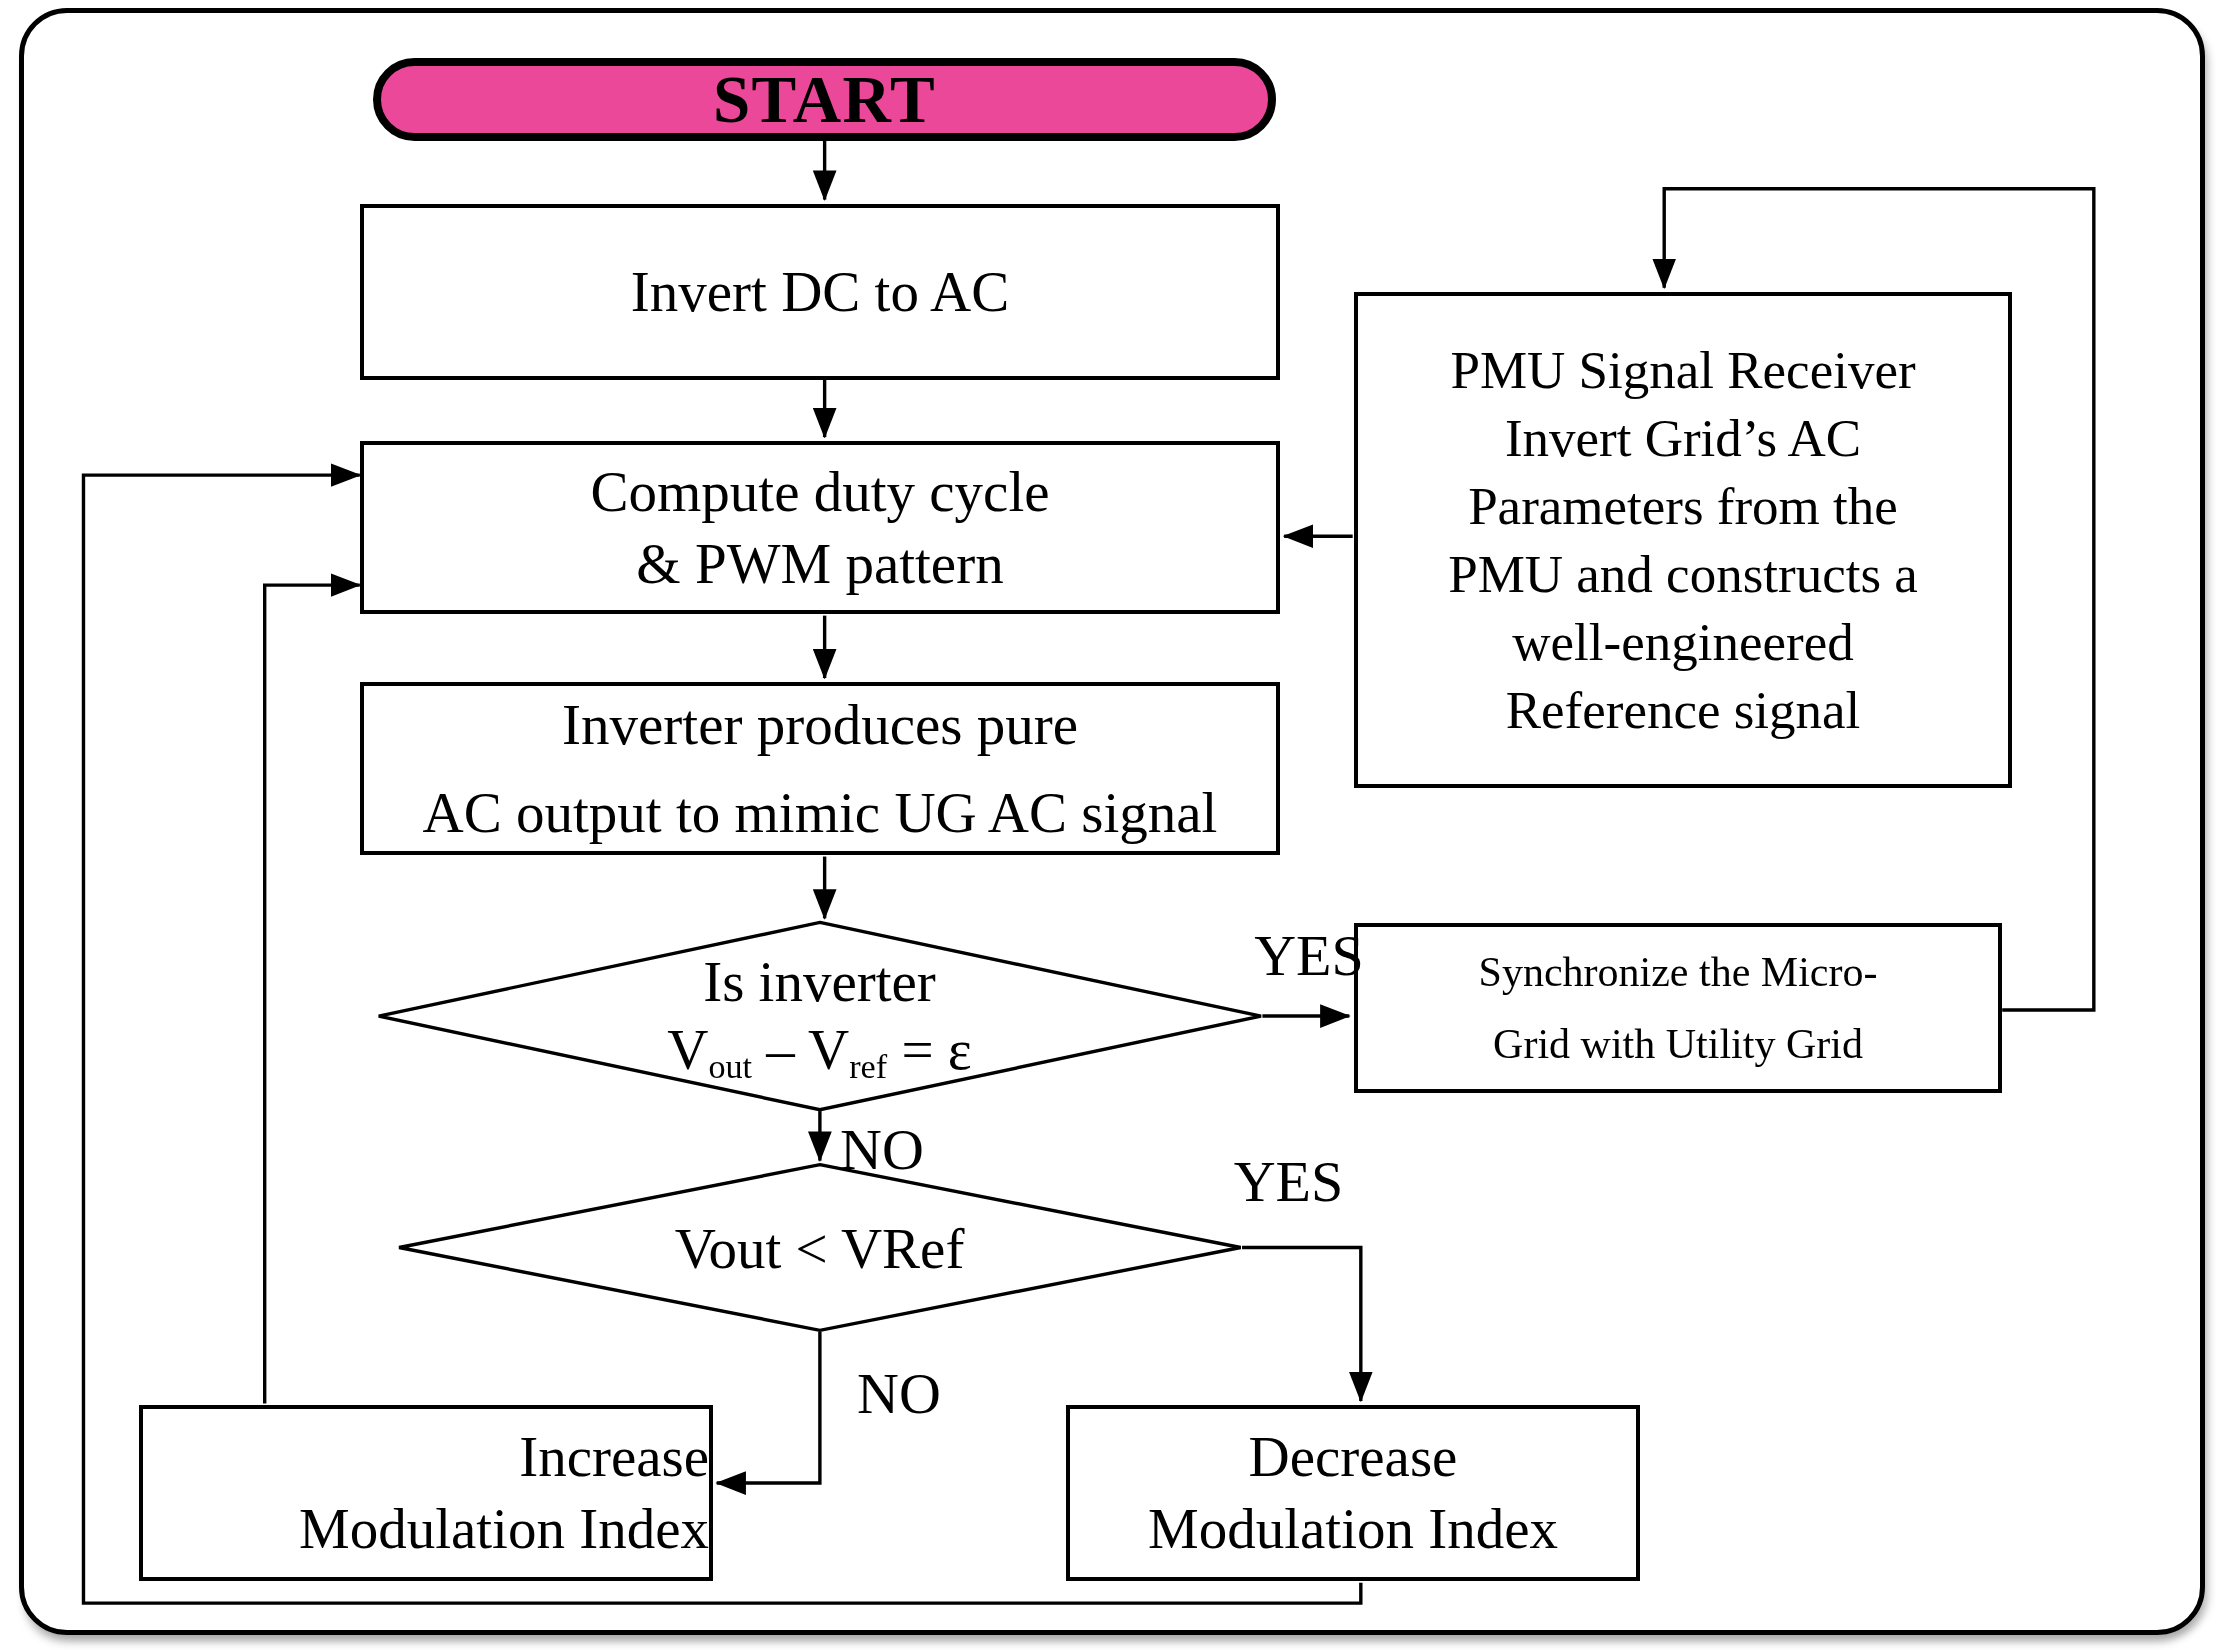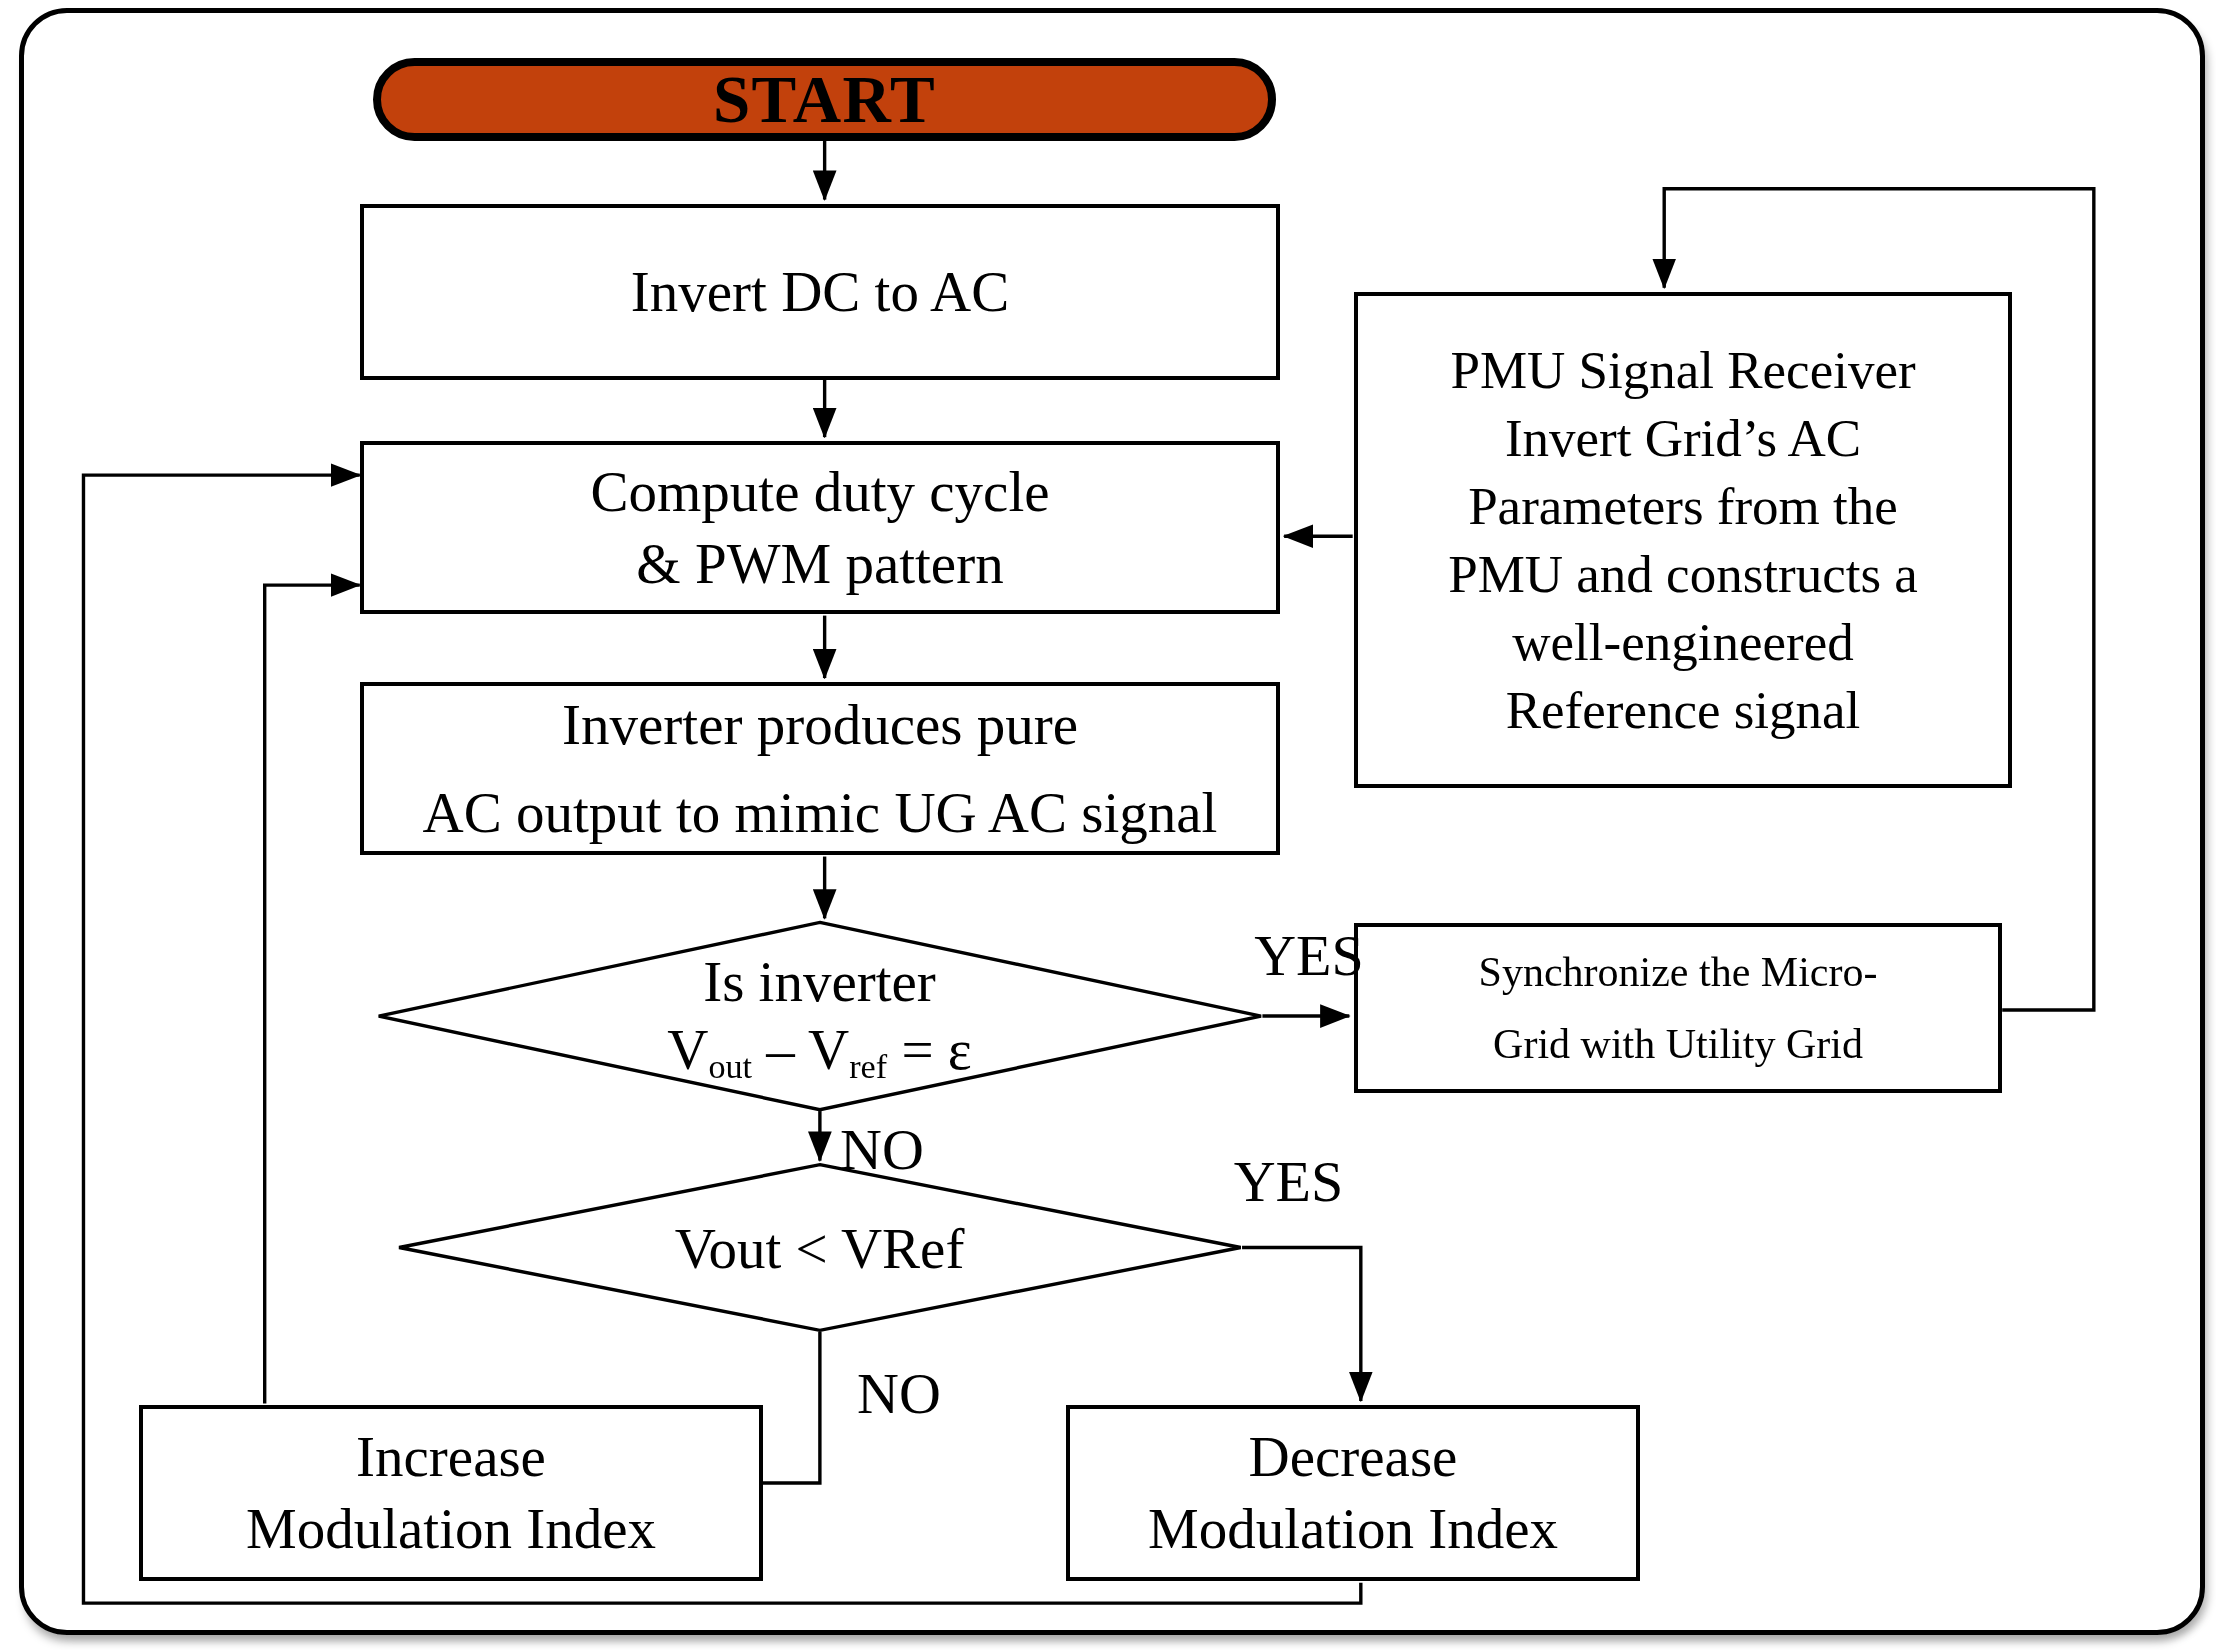--- a/index.html
+++ b/index.html
@@ -32,21 +32,21 @@
     flex-direction: column;
     align-items: center;
     justify-content: center;
     text-align: center;
     font-size: 57px;
     line-height: 72px;
     box-sizing: border-box;
   }
   .start {
     position: absolute;
-    background: #c2410c;
+    background: #ec4899;
     border: 8.1px solid #000000;
     border-radius: 678px;
     display: flex;
     align-items: center;
     justify-content: center;
     font-size: 67px;
     font-weight: bold;
     letter-spacing: 1.4px;
     box-sizing: border-box;
   }
@@ -132,21 +132,21 @@
 
   <div class="dtext" style="left:548px; top:948px; width:543px;">
     <div>Is inverter</div>
     <div>
       <span>V</span><span class="subv">out</span><span> – V</span><span class="subv">ref</span><span> = ε</span>
     </div>
   </div>
 
   <div class="dtext" style="left:548px; top:1215px; width:543px;">Vout &lt; VRef</div>
 
-  <div class="node" style="left:139px; top:1405px; width:624px; height:176px;">
+  <div class="node" style="left:139px; top:1405px; width:574px; height:176px;align-items:flex-end;">
     <div>Increase</div>
     <div>Modulation Index</div>
   </div>
 
   <div class="node" style="left:1066px; top:1405px; width:574px; height:176px;">
     <div>Decrease</div>
     <div>Modulation Index</div>
   </div>
 
   <div class="edge-label" style="left:1241px; top:925px; width:136px;">YES</div>

